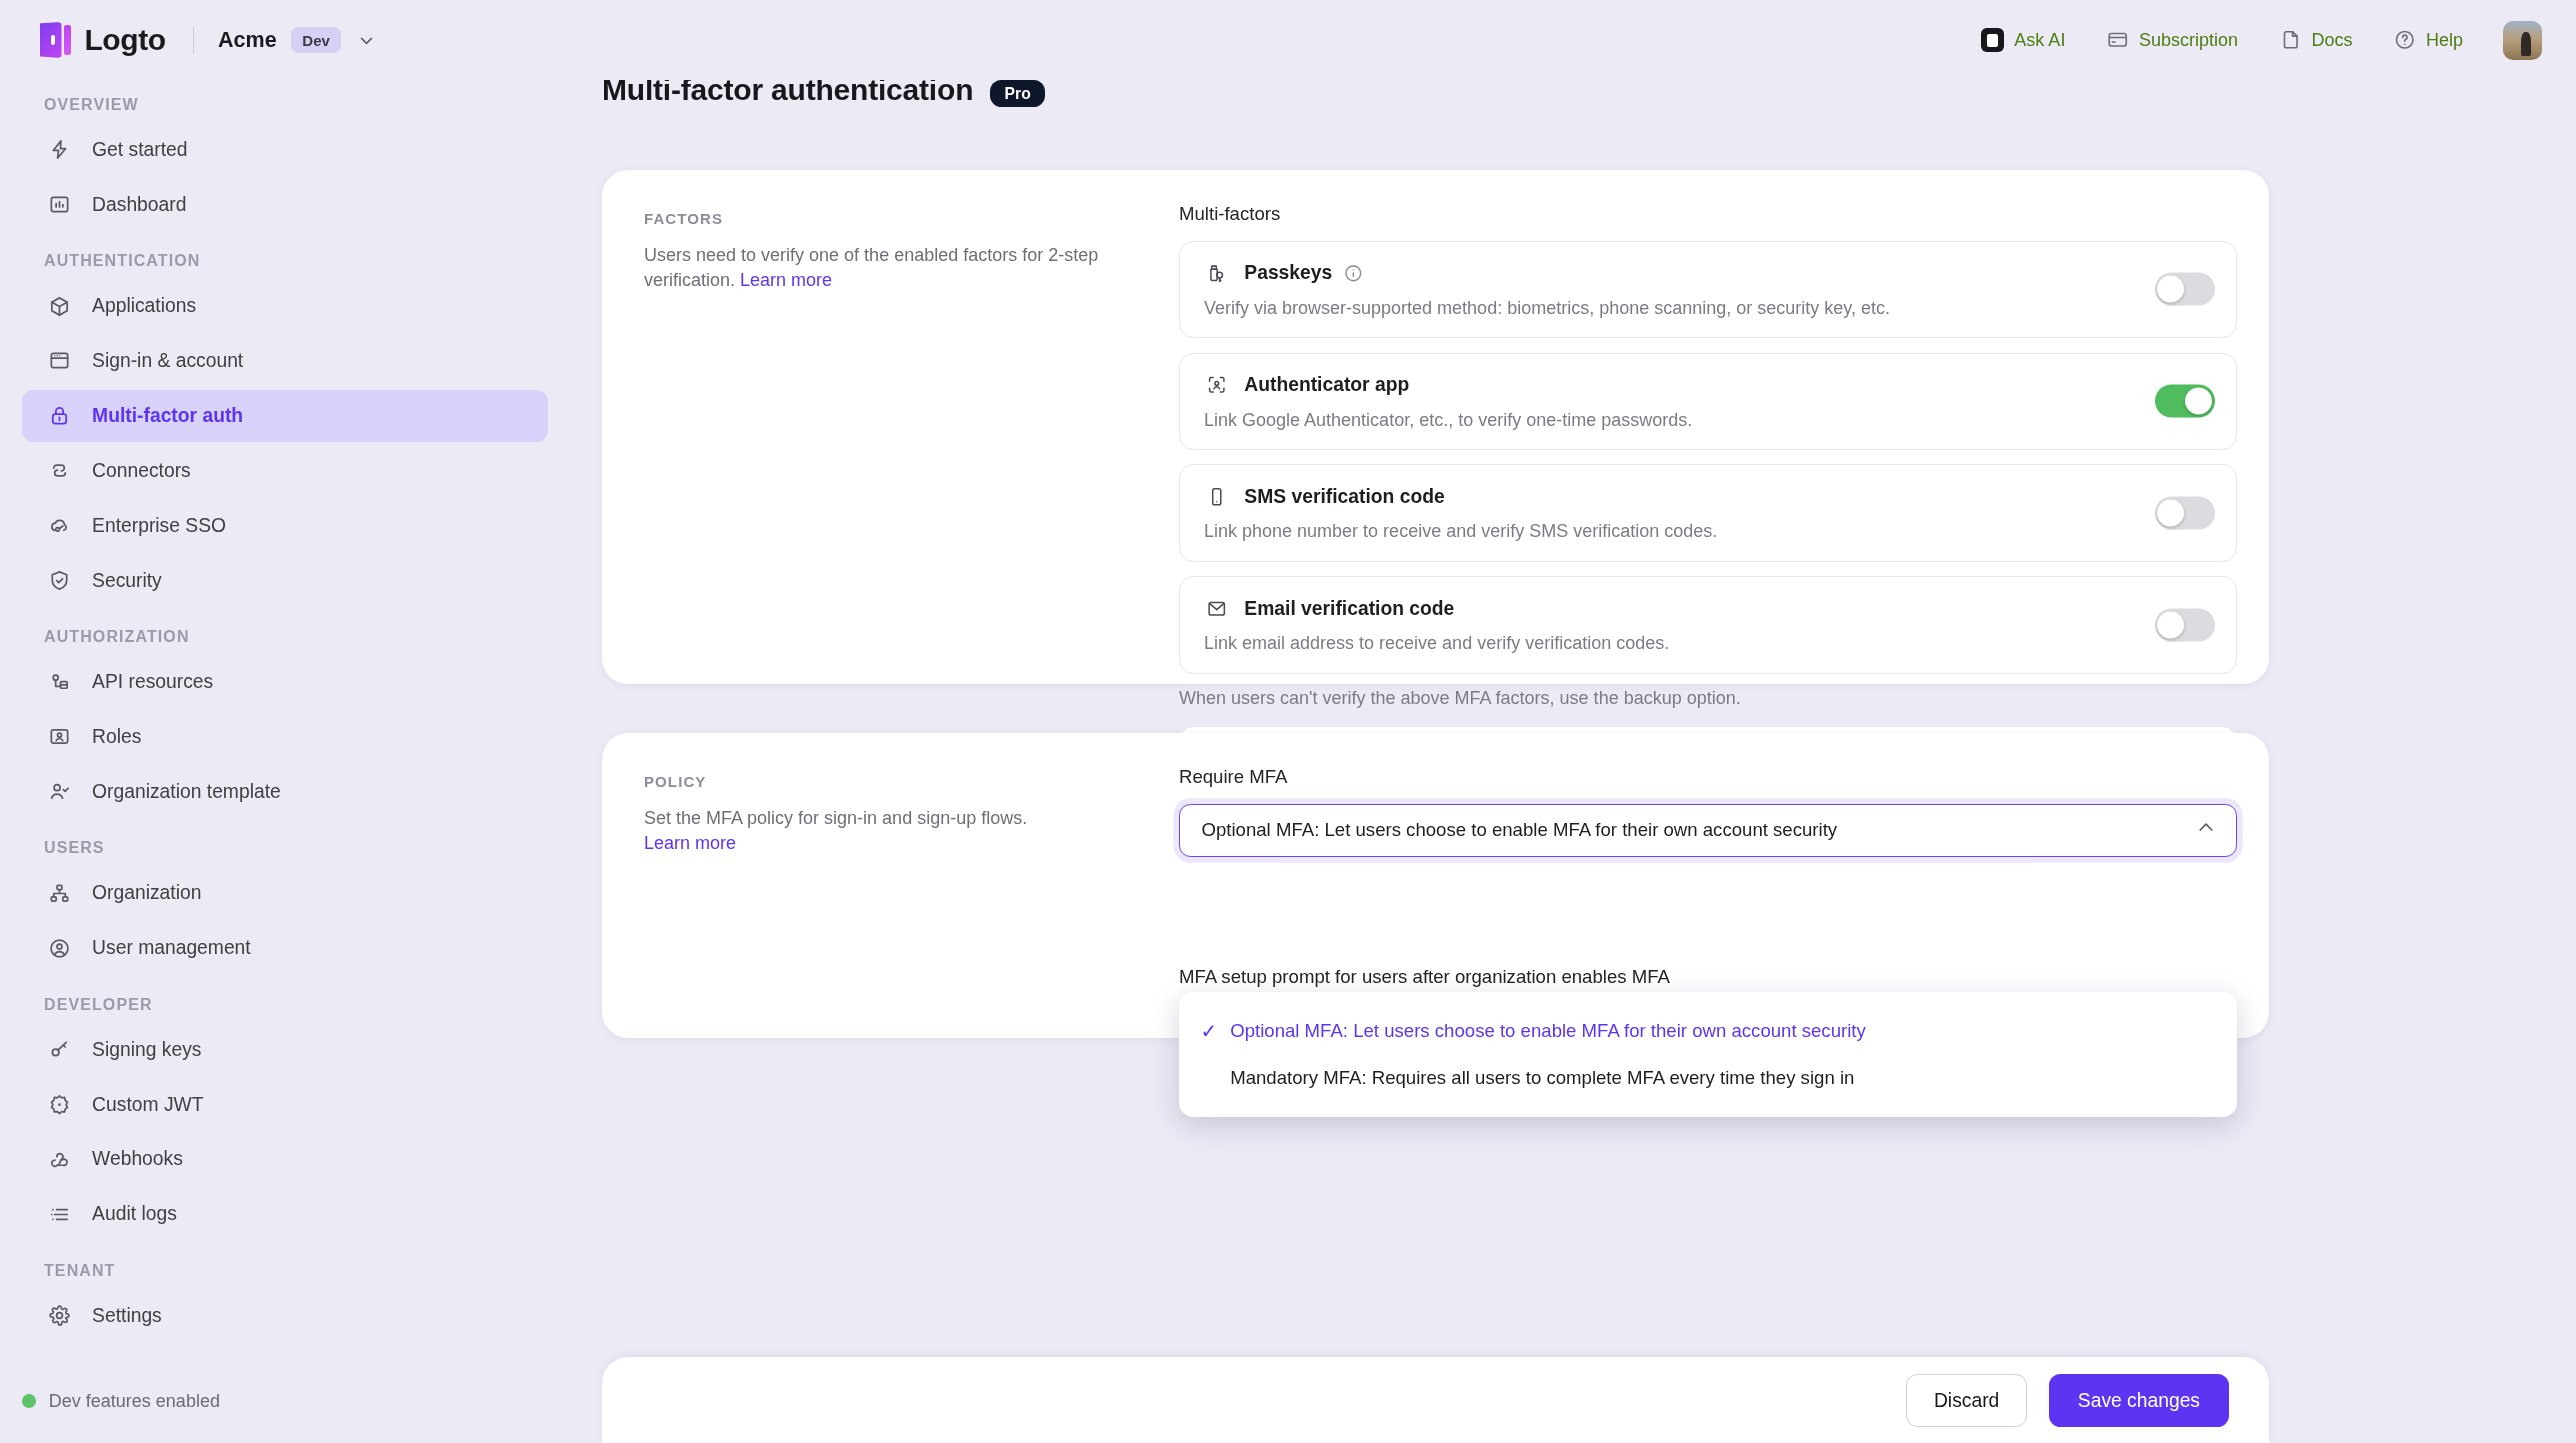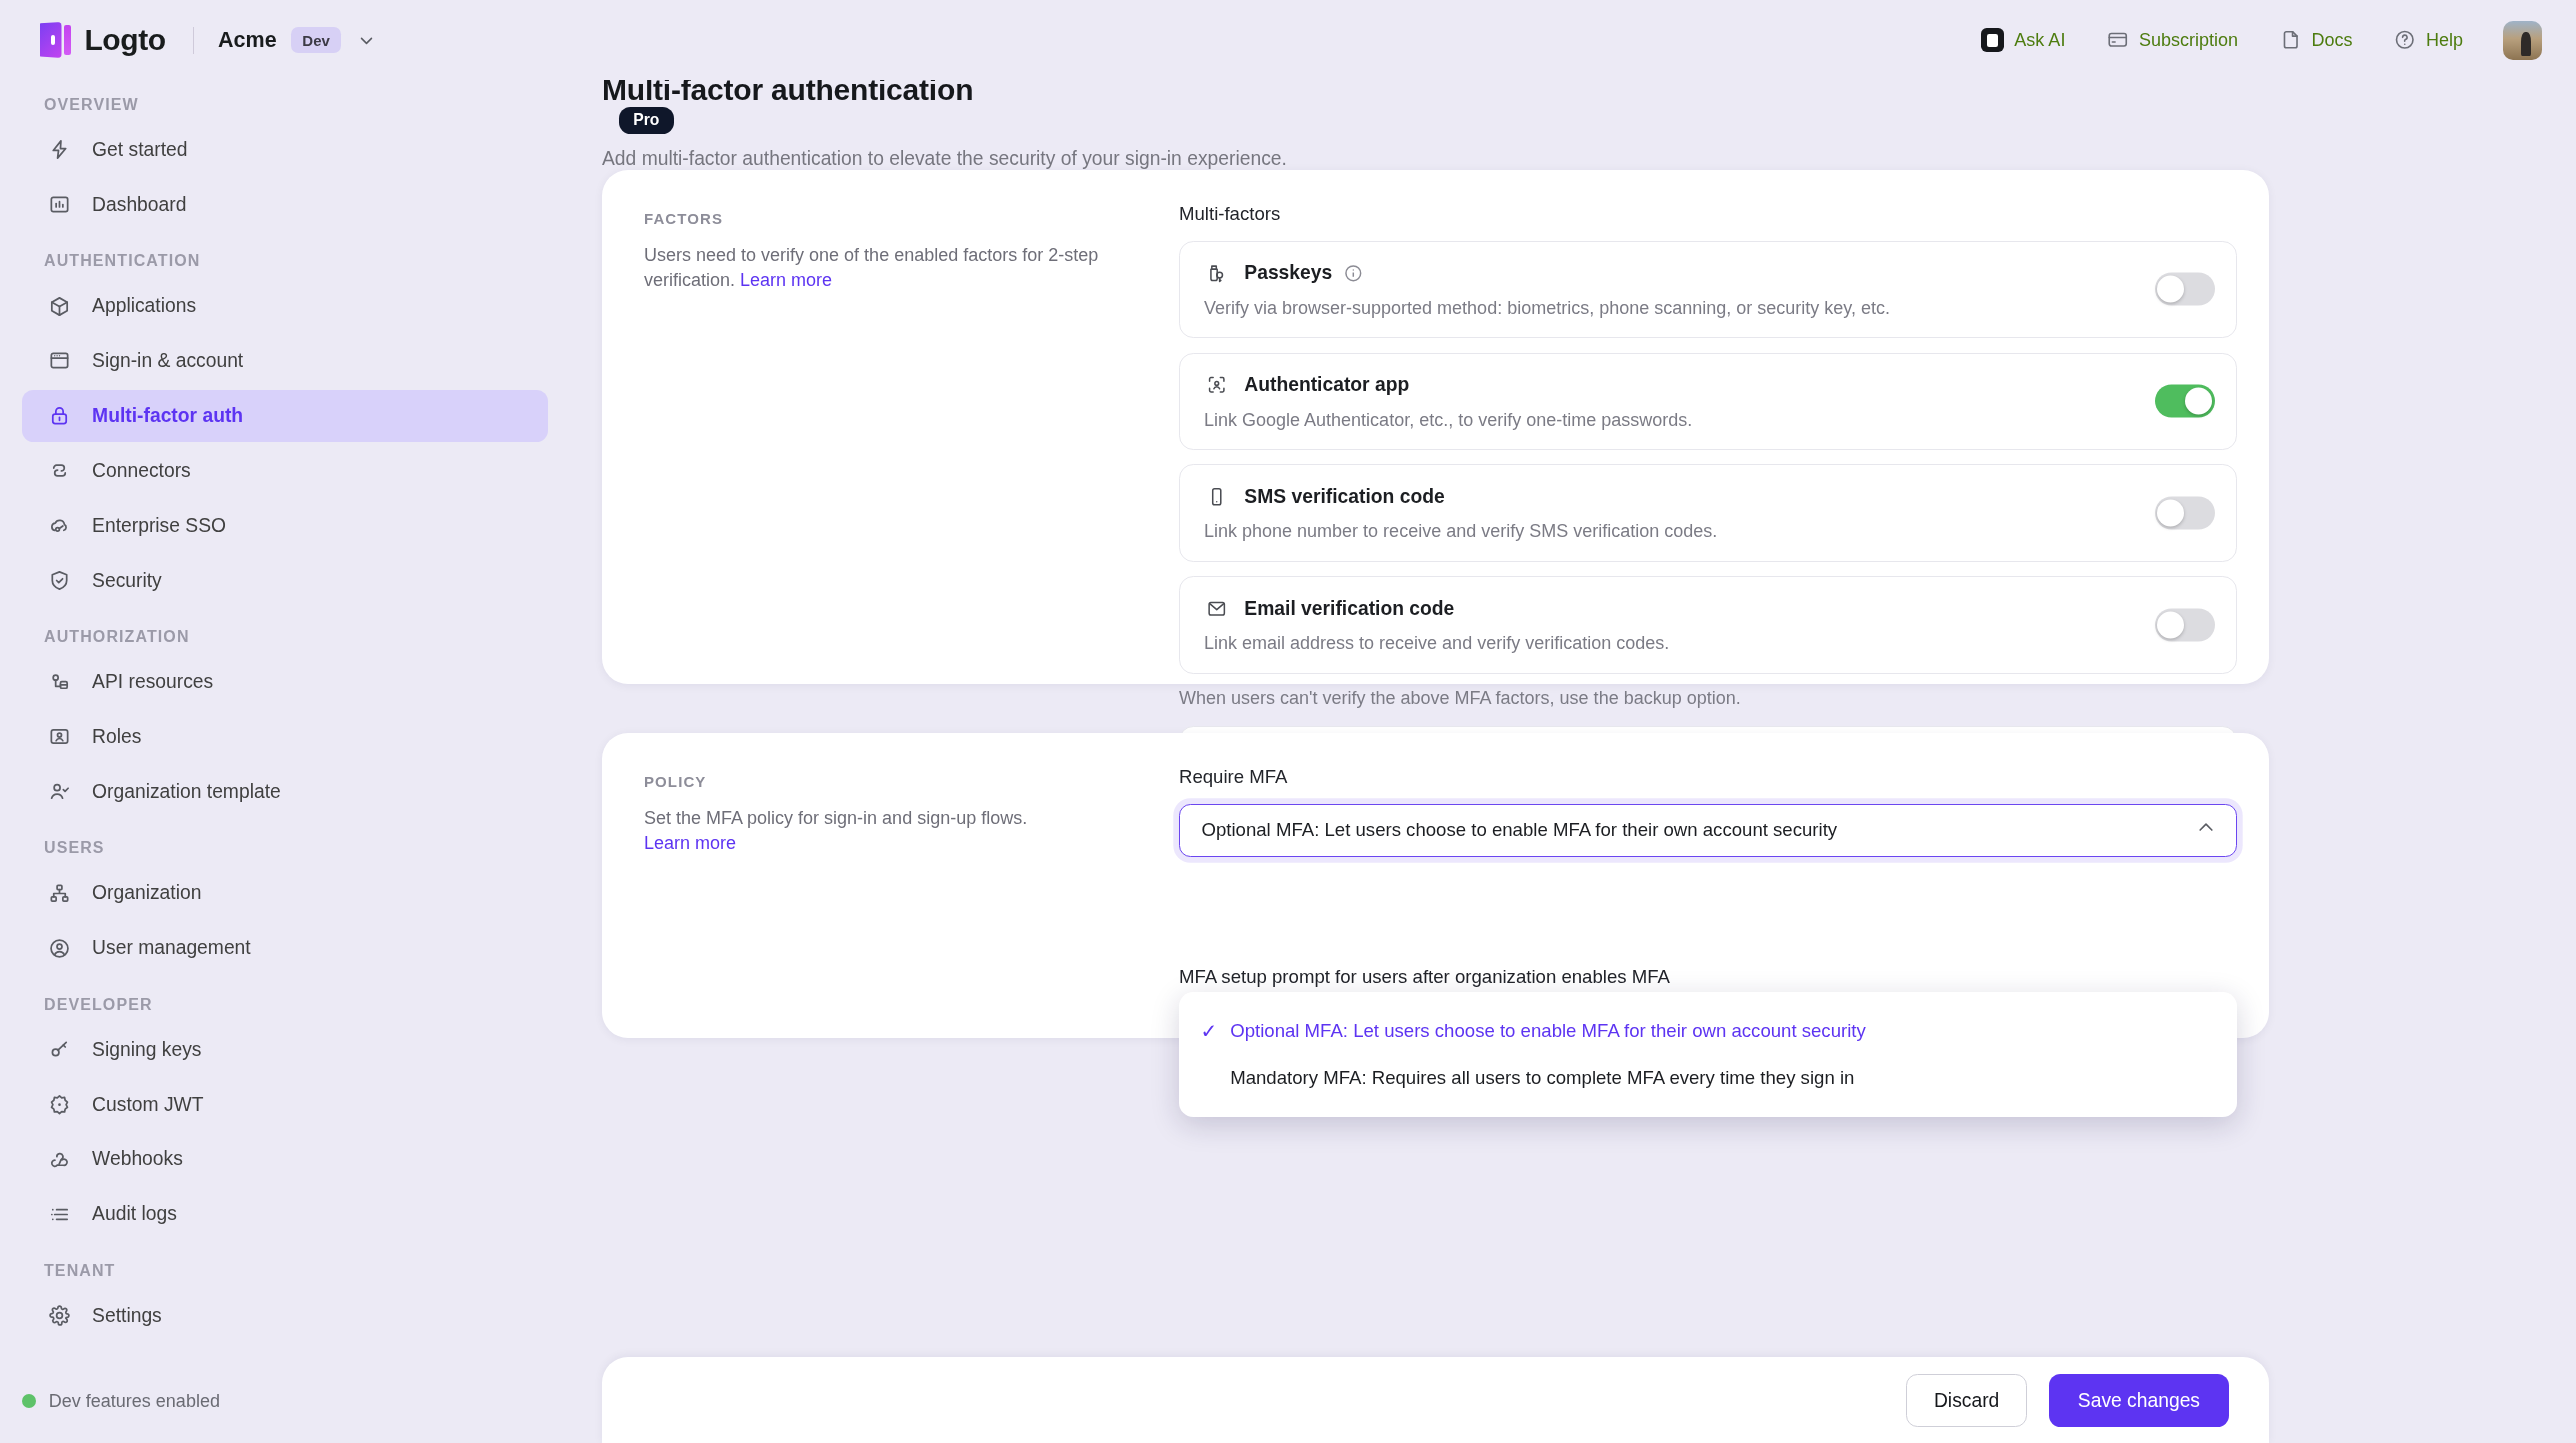--- a/index.html
+++ b/index.html
@@ -84,21 +84,21 @@
   }
   .dot-green { width: 14.3px; height: 14.3px; border-radius: 50%; background: #5ec269; margin-right: 13px; }
   .dev-footer-text { font-size: 18px; color: #6a6b73; }
 
   
   #main {
     position: absolute; left: 572px; top: 0; width: 2004px; height: 1444px;
     overflow: hidden;
   }
   #page-head { position: absolute; left: 30px; top: 73px; }
-  .page-title-row { display: flex; align-items: flex-start; flex-direction: column; }
+  .page-title-row { display: flex; align-items: flex-end; }
   .page-title { font-size: 30px; font-weight: 700; color: #16181c; letter-spacing: -0.2px; }
   .pro-badge {
     margin-left: 17px; background: #0f172a; color: #fff; font-size: 15.7px;
     font-weight: 600; padding: 4.3px 14.3px; border-radius: 11.4px;
   }
   .page-sub { margin-top: 14.3px; font-size: 19.3px; color: #76767f; }
 
   .card {
     position: absolute; left: 30px; width: 1667px;
     background: #fff; border-radius: 26px;
@@ -445,21 +445,20 @@
   </div>
 </div>
 
 <div id="main">
 
   <div id="page-head">
     <div class="page-title-row">
       <span class="page-title">Multi-factor authentication</span>
       <span class="pro-badge">Pro</span>
     </div>
-    <div class="page-sub">Add multi-factor authentication to elevate the security of your sign-in experience.</div>
   </div>
 
   <div class="card" id="card-factors">
     <div class="card-left">
       <div class="card-section-label">FACTORS</div>
       <div class="card-section-desc">
         <span>Users need to verify one of the enabled factors for 2-step verification.</span>
         <span class="link">Learn more</span>
       </div>
     </div>

